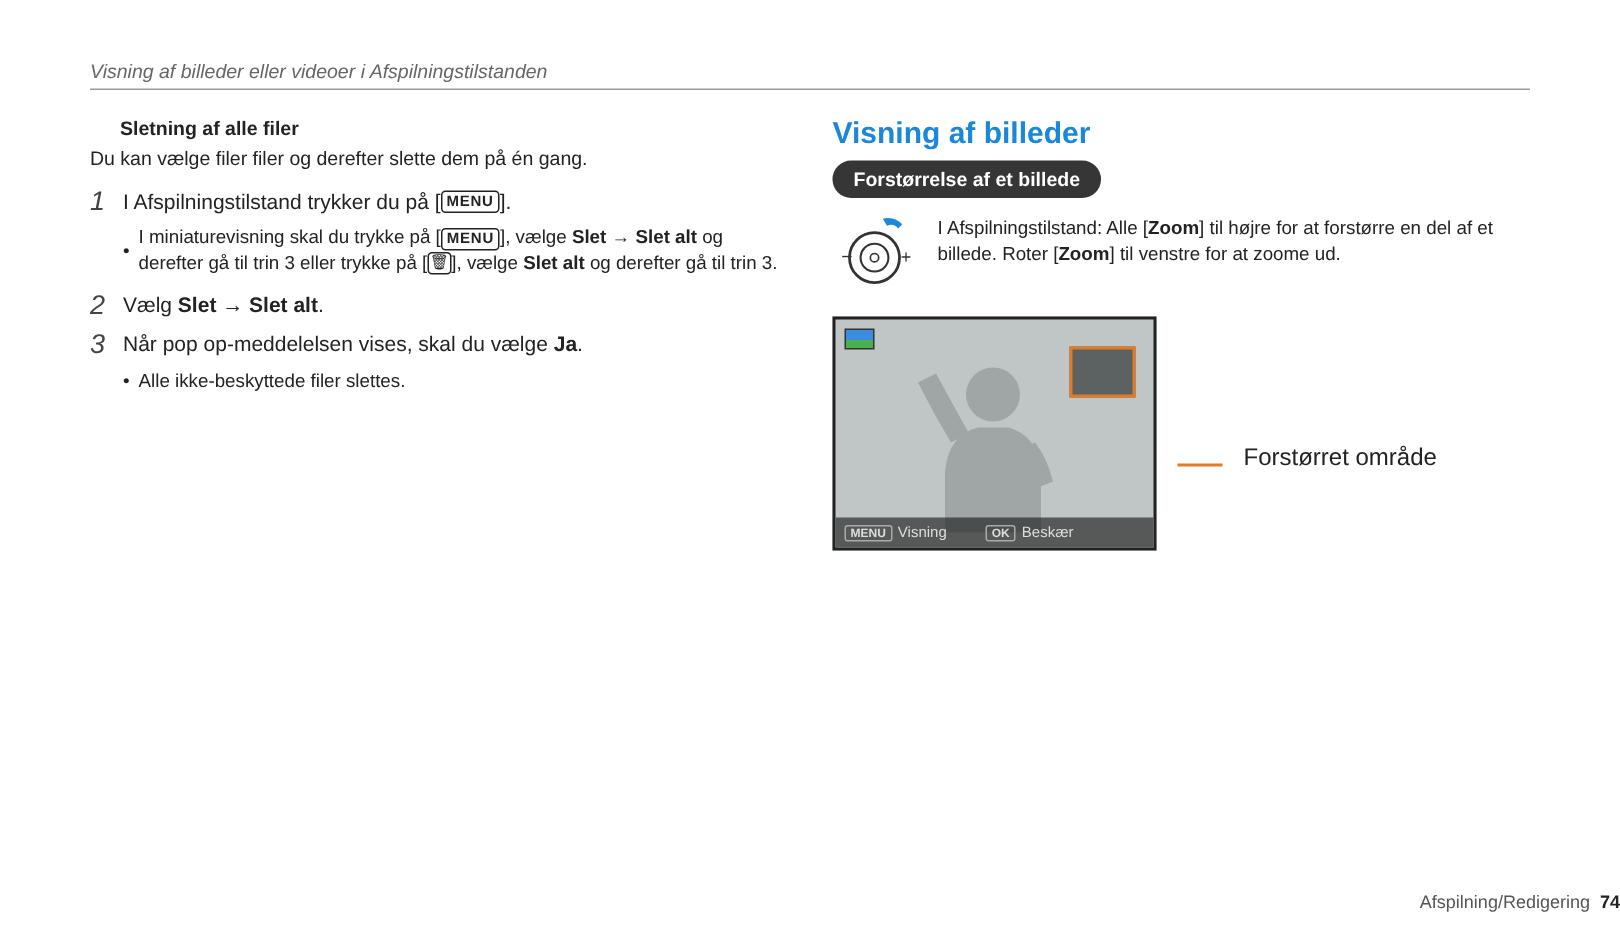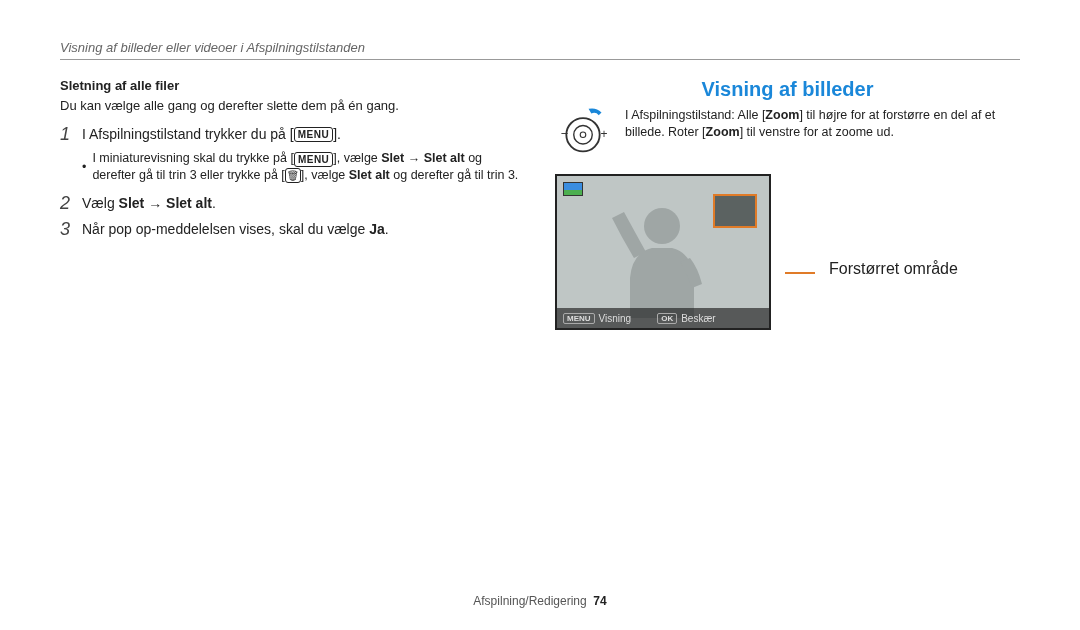--- a/index.html
+++ b/index.html
@@ -29,20 +29,21 @@
     gap: 30px;
   }
   .col {
     flex: 1;
     min-width: 0;
   }
   .subheading {
     font-weight: bold;
     font-size: 13px;
     margin-bottom: 4px;
+    margin-left: 20px;
   }
   .paragraph {
     font-size: 13px;
     margin-bottom: 10px;
     line-height: 1.35;
   }
   .steps { list-style: none; counter-reset: step; }
   .step {
     display: flex;
     align-items: flex-start;
@@ -100,21 +101,20 @@
     width: 16px;
     height: 15px;
     font-size: 10px;
     vertical-align: middle;
   }
   .section-title {
     color: #1a87d9;
     font-size: 20px;
     font-weight: bold;
     margin-bottom: 6px;
-    text-align: center;
   }
   .pill {
     display: inline-block;
     background: #363636;
     color: #fff;
     font-weight: bold;
     font-size: 13px;
     padding: 5px 14px;
     border-radius: 14px;
     margin-bottom: 12px;
@@ -195,38 +195,38 @@
     margin-top: 42px;
   }
   .callout-label {
     font-size: 16px;
     margin-top: 34px;
   }
   .footer {
     position: absolute;
     left: 0; right: 0;
     bottom: 22px;
-    text-align: center;
+    text-align: right;
     font-size: 12px;
     color: #555;
   }
   .footer .pnum { font-weight: bold; color: #222; }
   b { font-weight: bold; }
 </style>
 </head>
 <body>
 
 <div class="breadcrumb">Visning af billeder eller videoer i Afspilningstilstanden</div>
 <hr class="divider">
 
 <div class="columns">
 
   <div class="col">
     <div class="subheading">Sletning af alle filer</div>
-    <div class="paragraph">Du kan vælge alle gang og derefter slette dem på én gang.</div>
+    <div class="paragraph">Du kan vælge filer filer og derefter slette dem på én gang.</div>
 
     <ol class="steps">
       <li class="step">
         <span class="step-num">1</span>
         <span class="step-body">
           <span>I Afspilningstilstand trykker du på [</span><span class="menu-box">MENU</span><span>].</span>
         </span>
       </li>
     </ol>
     <ul class="sub-bullets">
@@ -244,24 +244,30 @@
           <span>Vælg </span><b>Slet</b><span> → </span><b>Slet alt</b><span>.</span>
         </span>
       </li>
       <li class="step">
         <span class="step-num">3</span>
         <span class="step-body">
           <span>Når pop op-meddelelsen vises, skal du vælge </span><b>Ja</b><span>.</span>
         </span>
       </li>
     </ol>
+    <ul class="sub-bullets">
+      <li>
+          <span>Alle ikke-beskyttede filer slettes.</span>
+        </li>
+    </ul>
   </div>
 
   <div class="col">
     <div class="section-title">Visning af billeder</div>
+    <div class="pill">Forstørrelse af et billede</div>
 
     <div class="zoom-row">
       <div class="zoom-dial">
         <svg viewBox="0 0 60 54" width="56" height="50">
           <path d="M 50 6 Q 44 0 36 2 L 39 7 Q 44 5 47 9 Z" fill="#1a87d9"></path>
           <circle cx="30" cy="30" r="18" fill="none" stroke="#333" stroke-width="2"></circle>
           <circle cx="30" cy="30" r="10" fill="none" stroke="#333" stroke-width="1.5"></circle>
           <circle cx="30" cy="30" r="3" fill="none" stroke="#333" stroke-width="1.2"></circle>
           <text x="6" y="34" font-size="14" fill="#333">−</text>
           <text x="49" y="34" font-size="13" fill="#333">+</text>

